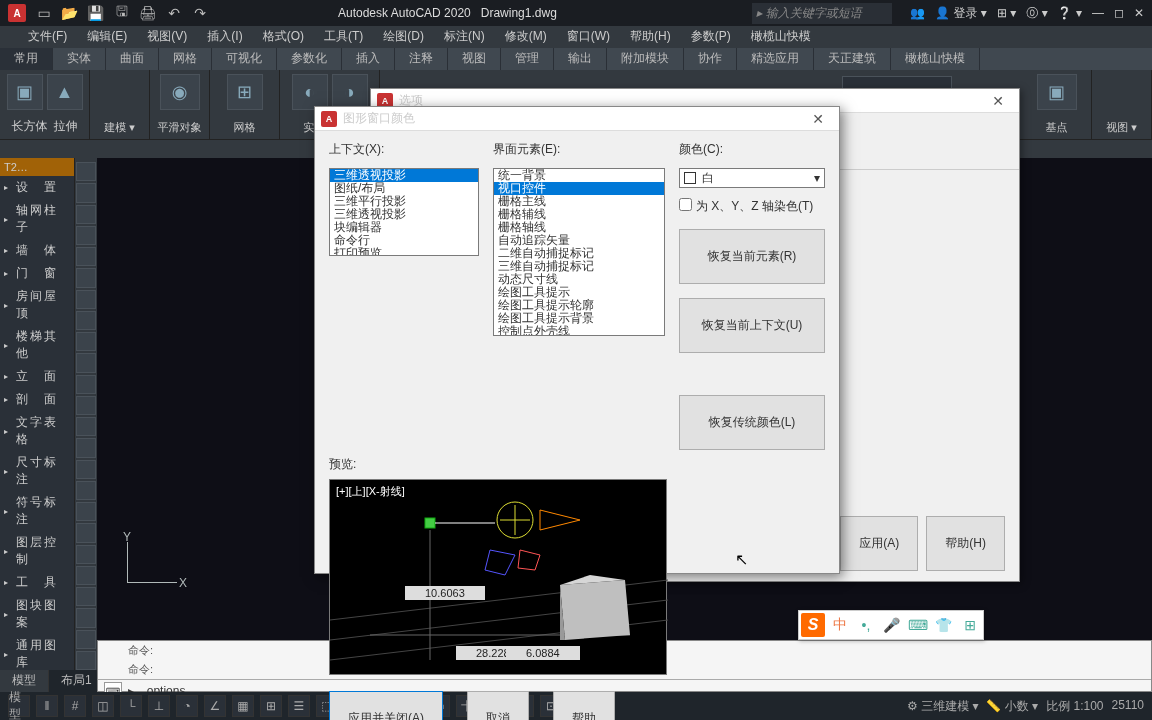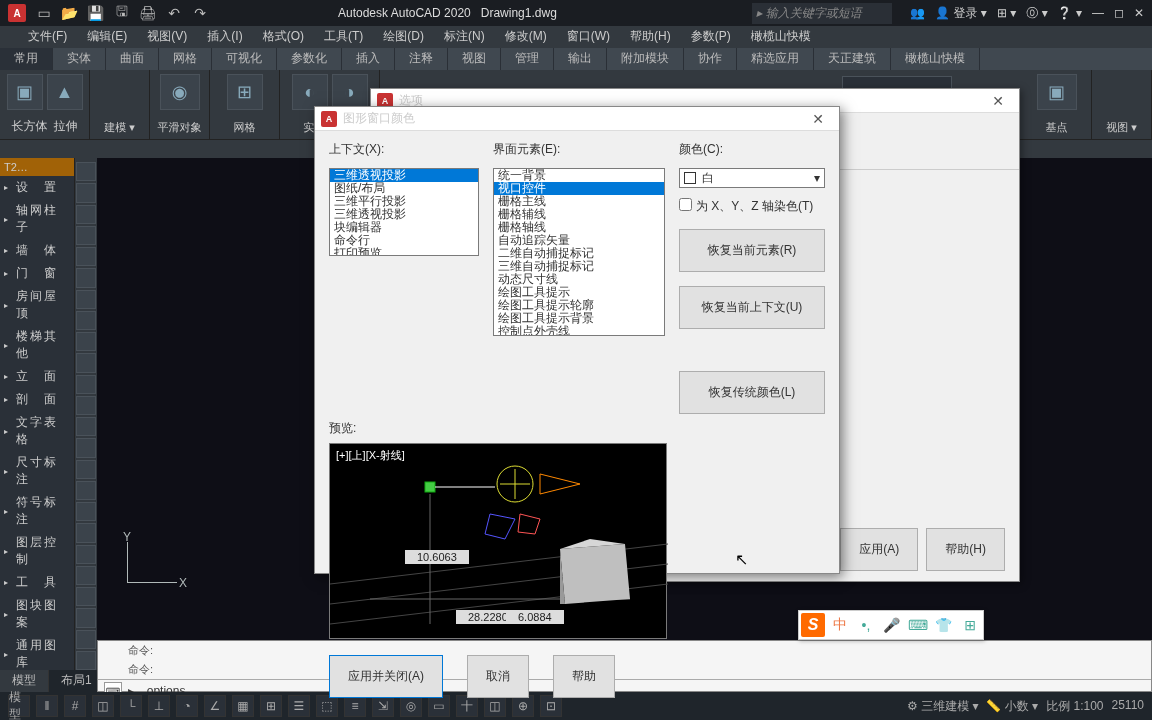--- a/index.html
+++ b/index.html
@@ -45,37 +45,37 @@
 .dlg-title{height:24px;display:flex;align-items:center;padding:0 6px;gap:6px;background:#fff;border-bottom:1px solid #ddd}
 .dlg-close{margin-left:auto;width:30px;text-align:center;font-size:14px;color:#555}
 .opt-tab{padding:4px 10px;border:1px solid #ccc;border-bottom:none;background:#f0f0f0;margin-right:-1px;color:#333}
 .opt-body{padding:12px;color:#333;display:flex;gap:16px}
 .opt-col{flex:1;display:flex;flex-direction:column;gap:8px}
 .opt-label{font-size:12px;color:#333}
 .slider{width:150px;height:20px;display:flex;align-items:center}
 .stk{width:150px;height:3px;background:#ccc;position:relative}
 .sthumb{position:absolute;width:8px;height:16px;background:#0078d7;top:-6px}
 .opt-btns{position:absolute;bottom:10px;right:14px;display:flex;gap:8px}
-.wbtn{padding:12px 18px;border:1px solid #adadad;background:#e1e1e1;color:#333}
+.wbtn{padding:18px 18px;border:1px solid #adadad;background:#e1e1e1;color:#333}
 .dlg-colors{position:absolute;left:314px;top:106px;width:526px;height:468px;background:#f0f0f0;border:1px solid #888;box-shadow:3px 3px 12px rgba(0,0,0,.5);z-index:10}
 .dlg-colors .dlg-title{background:#fff}
 .dlgc-body{padding:10px 14px;color:#333;display:flex;flex-direction:column;gap:6px}
 .dlgc-top{display:flex;gap:14px}
 .dlgc-col{display:flex;flex-direction:column;gap:10px;flex:1}
 .listbox{border:1px solid #7a7a7a;background:#fff;height:88px;overflow:hidden;font-size:11px}
 .lb-item{padding:0 4px;color:#333;line-height:13px}
 .lb-item.sel{background:#0078d7;color:#fff}
 .listbox2{border:1px solid #7a7a7a;background:#fff;height:168px;overflow-y:scroll;font-size:11px}
 .color-sel{border:1px solid #7a7a7a;background:#fff;height:20px;display:flex;align-items:center;padding:0 4px;gap:6px}
 .swatch{width:12px;height:12px;border:1px solid #333;background:#fff}
 .chk{display:flex;align-items:flex-start;gap:4px;font-size:12px}
 .rbtn{margin-top:4px}
 .preview-box{border:1px solid #7a7a7a;background:#000;height:196px;position:relative;width:338px}
 .pv-label{position:absolute;top:4px;left:6px;color:#fff;font-size:11px}
-.pv-coord{position:absolute;background:#ddd;color:#222;padding:1px 12px;font-size:11px}
+.pv-coord{position:absolute;background:#ddd;color:#222;padding:1px 20px;font-size:11px}
 .dlgc-btns{display:flex;gap:24px;justify-content:flex-start;margin-top:10px}
 .ime-bar{position:absolute;right:168px;bottom:80px;background:#fff;border:1px solid #ccc;display:flex;align-items:center;padding:2px;gap:4px;box-shadow:1px 1px 4px rgba(0,0,0,.3);z-index:20}
 .ime-logo{width:24px;height:24px;background:#ff6a00;color:#fff;display:flex;align-items:center;justify-content:center;font-weight:bold;font-style:italic;font-size:16px;border-radius:2px}
 .ime-btn{width:22px;height:22px;display:flex;align-items:center;justify-content:center;color:#4a9;font-size:14px}
 .cursor{position:absolute;left:735px;top:550px;z-index:30;font-size:16px;color:#000}
 </style>
 </head>
 <body>
 
 <div class="titlebar">

